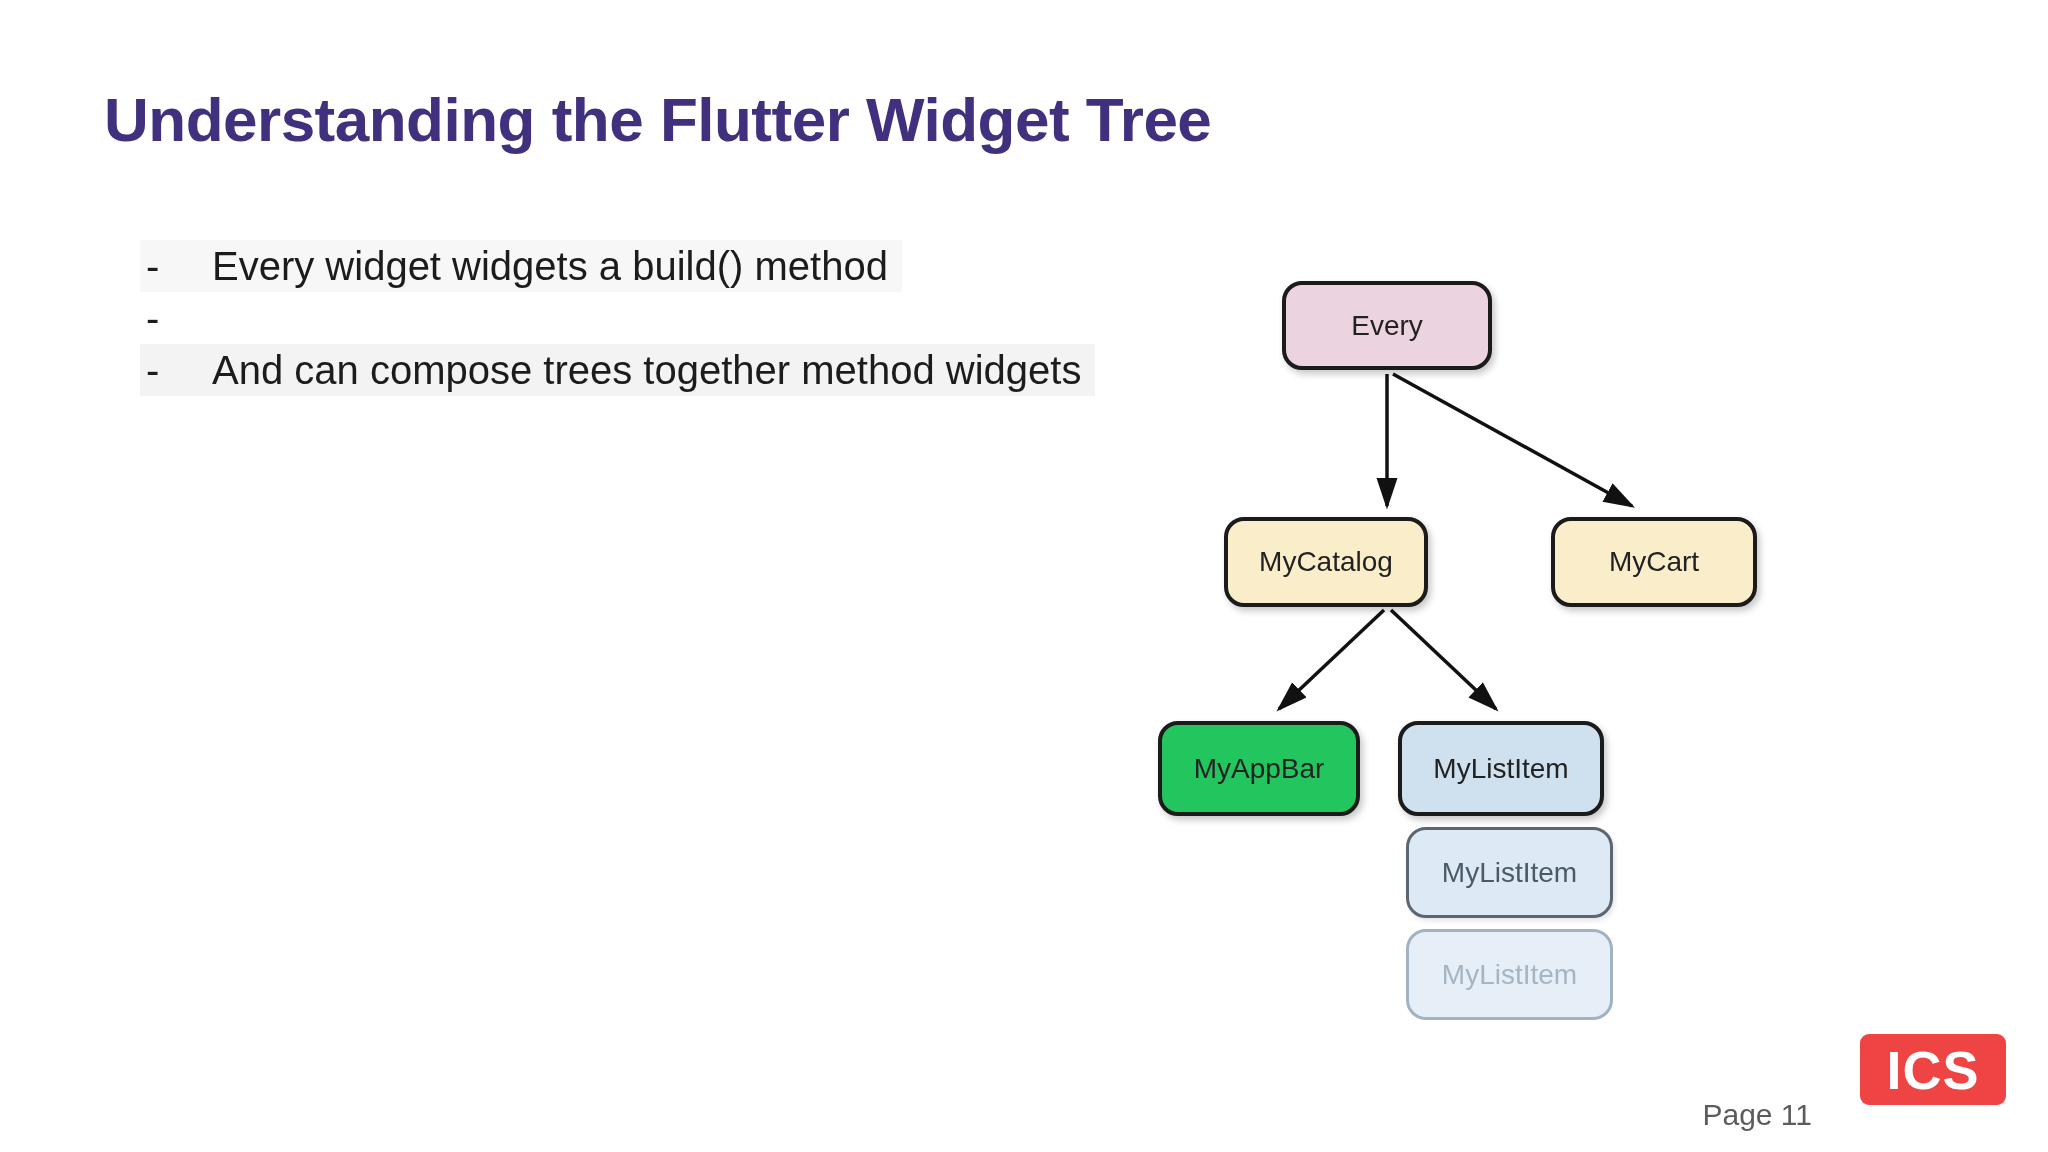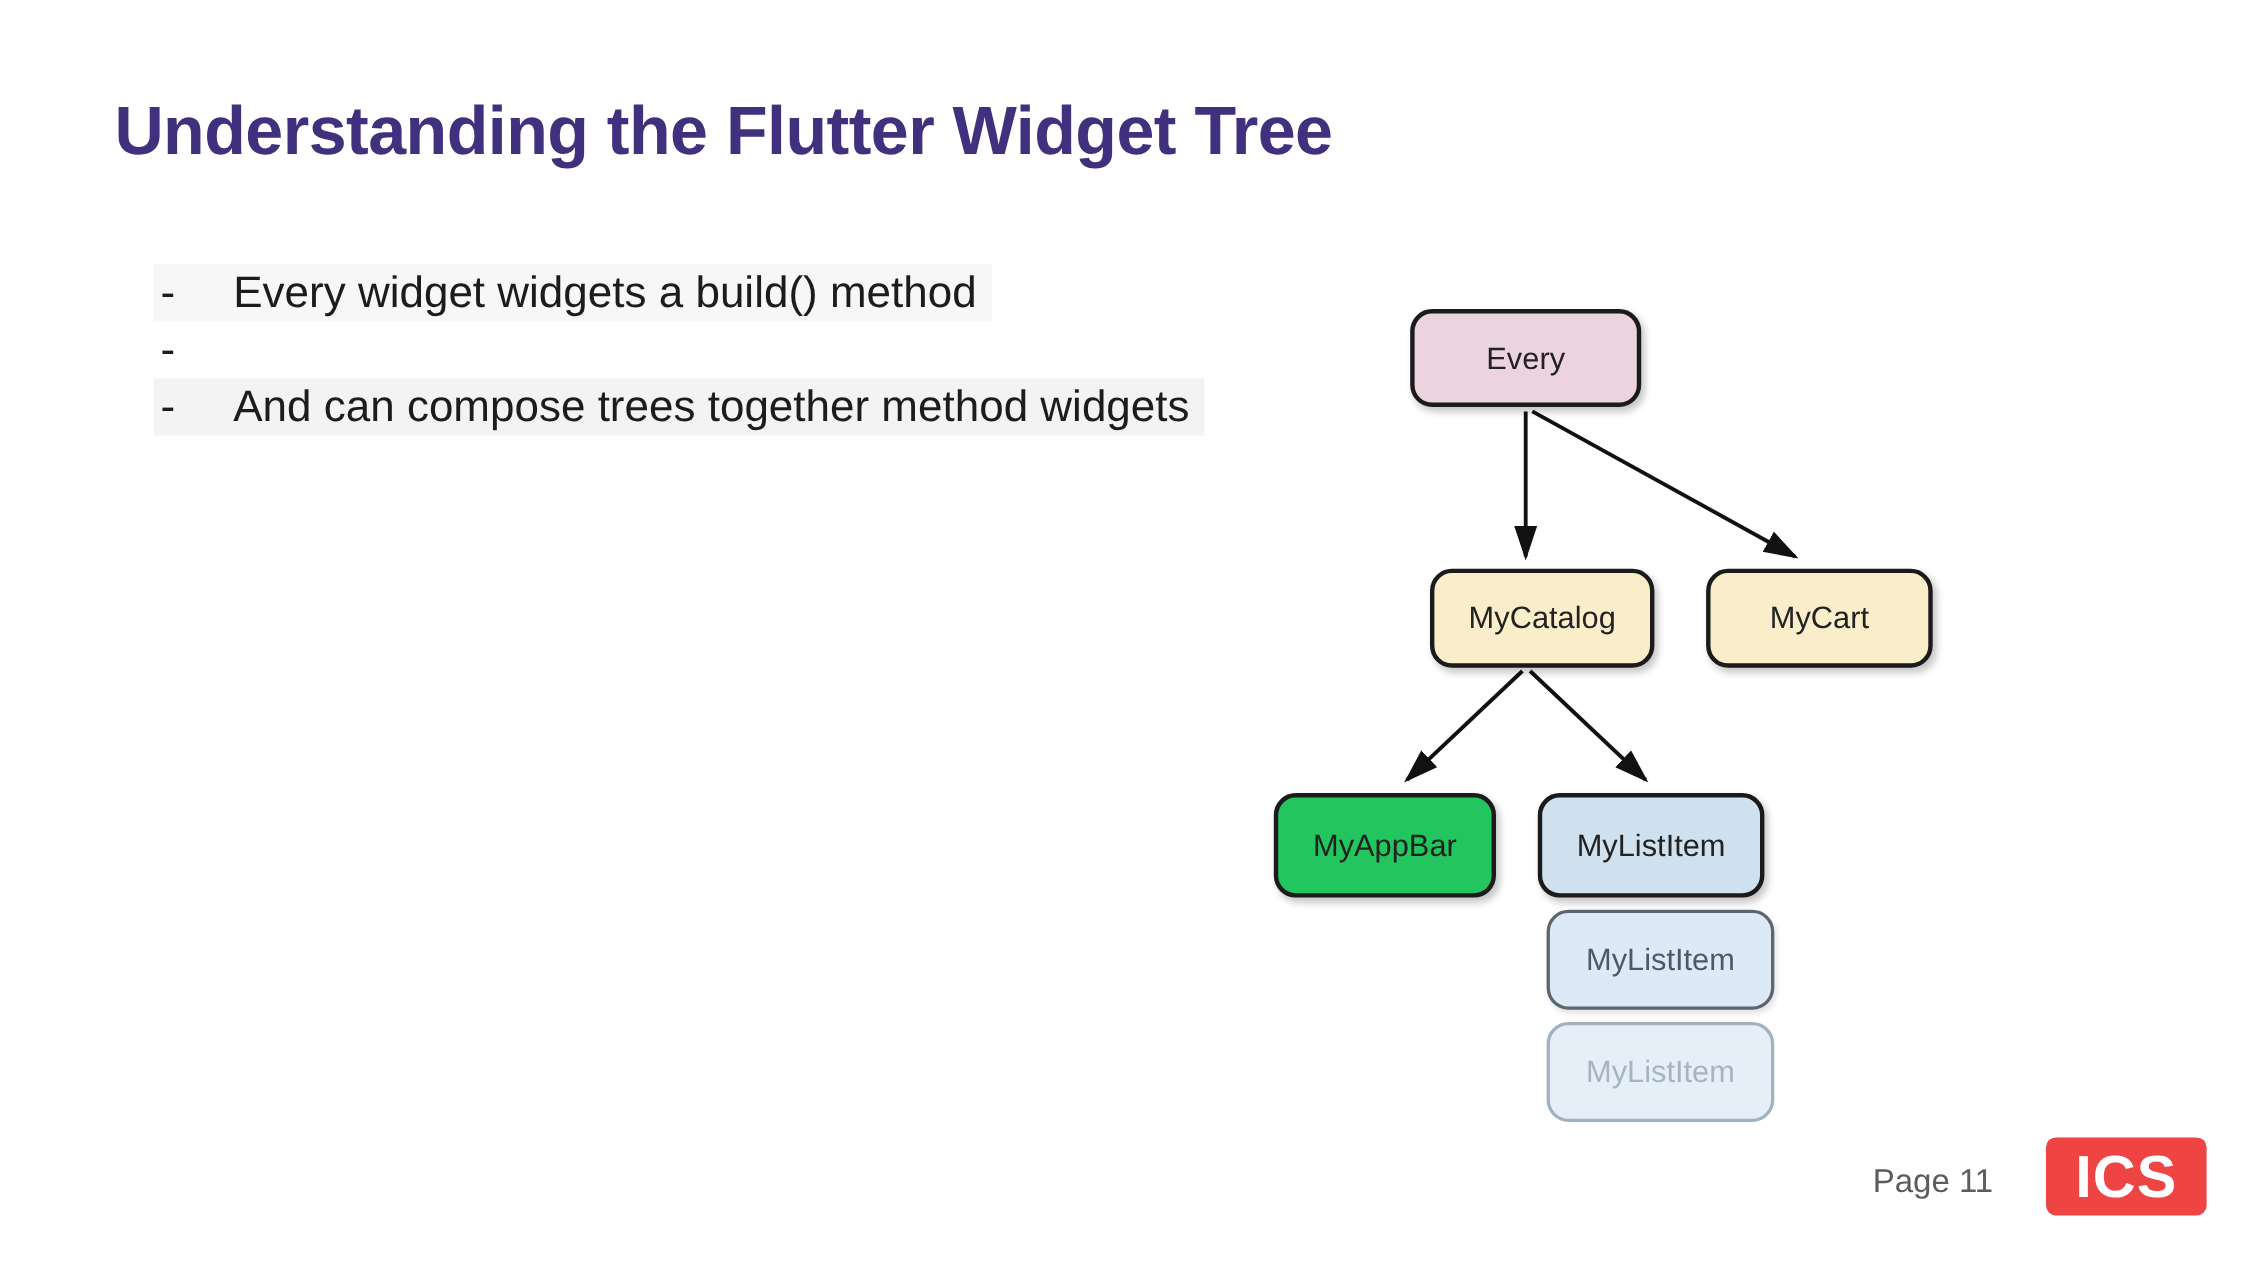--- a/index.html
+++ b/index.html
@@ -30,21 +30,21 @@
   .diagram{position:absolute;inset:0;pointer-events:none;}
   .edges{position:absolute;left:0;top:0;width:2048px;height:1152px;}
   .node{
     position:absolute;display:flex;align-items:center;justify-content:center;
     border-style:solid;border-width:4px;border-radius:20px;
     font-size:28px;
     box-shadow:3px 4px 7px rgba(0,0,0,0.22);
     box-sizing:border-box;
   }
   .node-myapp     {left:1282px;top:281px;width:210px;height:89px;}
-  .node-mycatalog {left:1300px;top:517px;width:204px;height:90px;}
+  .node-mycatalog {left:1224px;top:517px;width:204px;height:90px;}
   .node-mycart    {left:1551px;top:517px;width:206px;height:90px;}
   .node-myappbar  {left:1158px;top:721px;width:202px;height:95px;}
   .node-mylistitem1{left:1398px;top:721px;width:206px;height:95px;}
   .node-mylistitem2{left:1406px;top:827px;width:207px;height:91px;border-width:3px;box-shadow:2px 3px 5px rgba(0,0,0,0.10);}
   .node-mylistitem3{left:1406px;top:929px;width:207px;height:91px;border-width:3px;box-shadow:none;}
 
   
   .page-label{position:absolute;right:236px;top:1058px;font-size:30px;}
   .logo{
     position:absolute;left:1860px;top:1034px;width:146px;height:71px;
@@ -112,17 +112,17 @@
     <div class="node node-mylistitem2" style="background: rgb(221, 233, 245); border-color: rgb(92, 102, 112); color: rgb(76, 90, 104);">
       <span>MyListItem</span>
     </div>
 
     <div class="node node-mylistitem3" style="background: rgb(230, 238, 247); border-color: rgb(162, 178, 192); color: rgb(166, 181, 196);">
       <span>MyListItem</span>
     </div>
 
   </section>
 
-  <div class="page-label" style="color: rgb(92, 92, 92);">Page 11</div>
+  <div class="page-label" style="color: rgb(92, 92, 92); margin-top: 40px;">Page 11</div>
 
   <div class="logo" style="background: #ef4444; color: rgb(255, 255, 255);">ICS</div>
 
 </main>
 
 </body></html>

